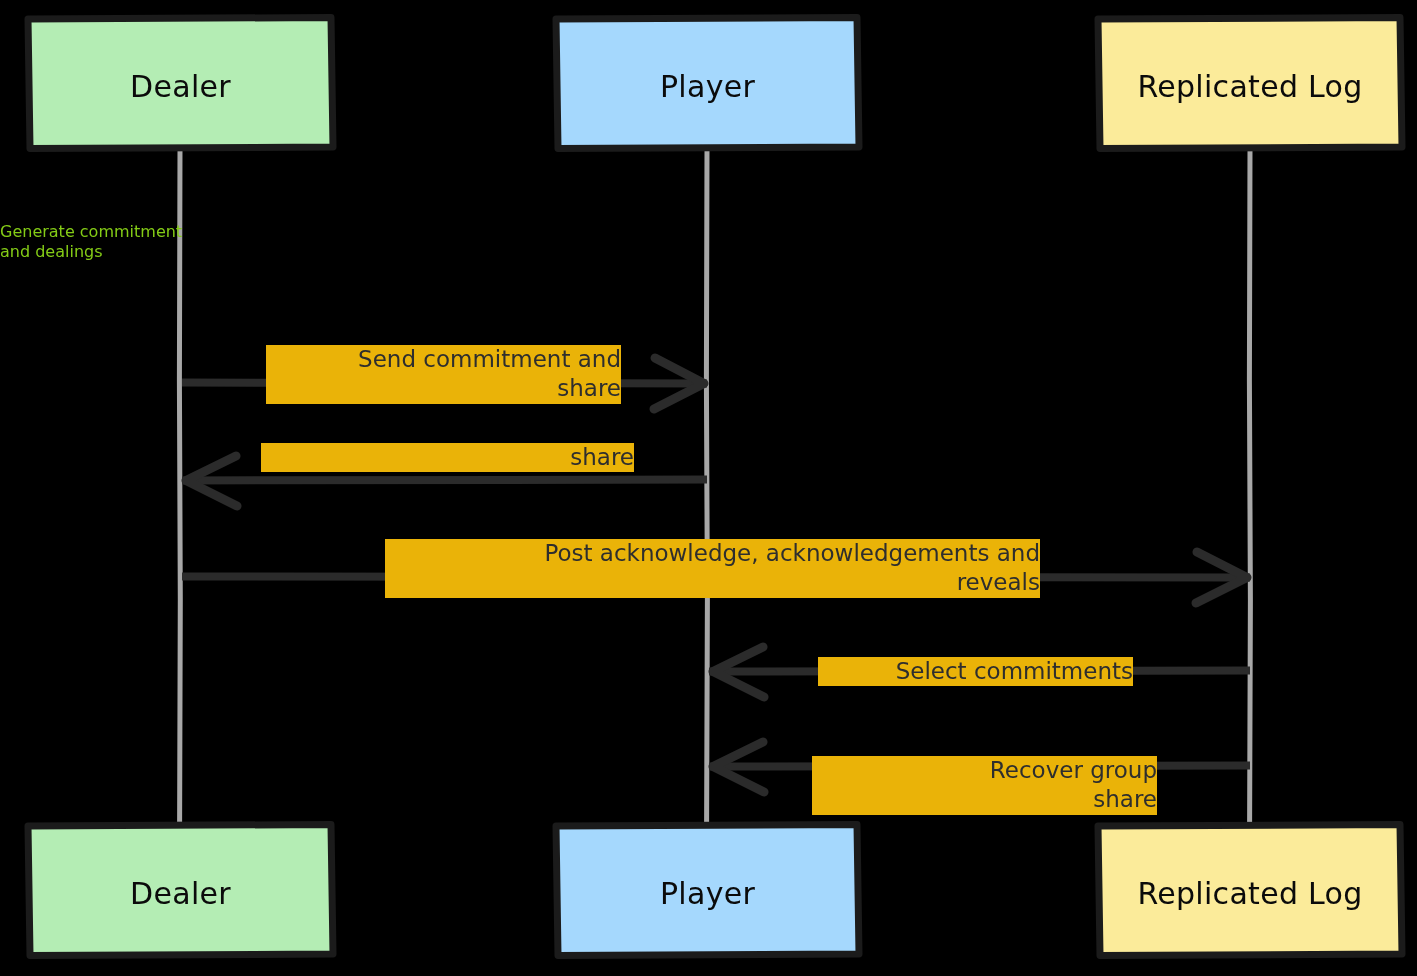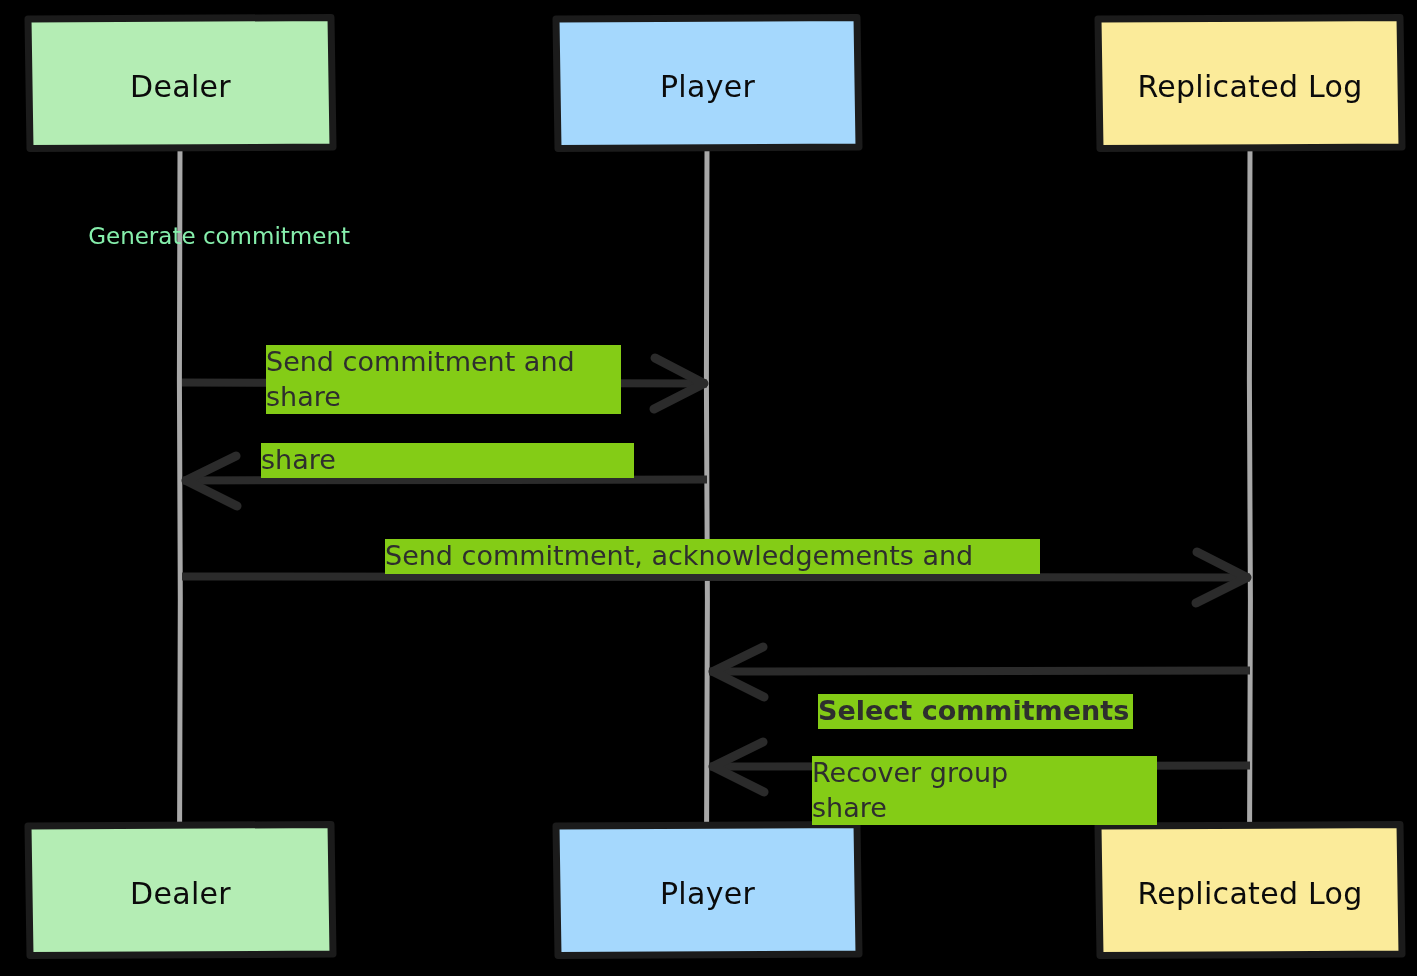--- a/index.html
+++ b/index.html
@@ -31,33 +31,33 @@
     color: #0b0b0b;
     font-size: 30px;
     font-family: "DejaVu Sans", sans-serif;
     font-weight: 400;
     letter-spacing: 0.3px;
     white-space: nowrap;
     pointer-events: none;
   }
   .msg-label {
     position: absolute;
-    text-align: left;
+    text-align: right;
     color: #2e2e2e;
-    font-size: 27px;
+    font-size: 23px;
     line-height: 1.28;
     font-family: "DejaVu Sans", sans-serif;
-    background: #84cc16;
+    background: #eab308;
     pointer-events: none;
   }
   .note-label {
     position: absolute;
-    text-align: right;
-    color: #86efac;
-    font-size: 23px;
+    text-align: left;
+    color: #84cc16;
+    font-size: 16px;
     line-height: 1.28;
     font-family: "DejaVu Sans", sans-serif;
     background: transparent;
     pointer-events: none;
   }
 </style>
 </head>
 <body>
 
 <div id="diagram">
@@ -115,36 +115,38 @@
   <div class="participant-label" style="left:28px; top:69px; width:305px;">Dealer</div>
   <div class="participant-label" style="left:556px; top:69px; width:303px;">Player</div>
   <div class="participant-label" style="left:1098px; top:69px; width:304px;">Replicated Log</div>
 
   <div class="participant-label" style="left:28px; top:876px; width:305px;">Dealer</div>
   <div class="participant-label" style="left:556px; top:876px; width:303px;">Player</div>
   <div class="participant-label" style="left:1098px; top:876px; width:304px;">Replicated Log</div>
 
   <div class="note-label" style="left:0px; top:222px; width:350px;">
     <div>Generate commitment</div>
+    <div>and dealings</div>
   </div>
 
   <div class="msg-label" style="left:266px; top:345px; width:355px;">
     <div>Send commitment and</div>
     <div>share</div>
   </div>
 
   <div class="msg-label" style="left:261px; top:443px; width:373px;">
     <div>share</div>
   </div>
 
   <div class="msg-label" style="left:385px; top:539px; width:655px;">
-    <div>Send commitment, acknowledgements and</div>
+    <div>Post acknowledge, acknowledgements and</div>
+    <div>reveals</div>
   </div>
 
-  <div class="msg-label" style="left:818px; top:694px; width:315px;font-weight:bold;">
+  <div class="msg-label" style="left:818px; top:657px; width:315px;">
     <div>Select commitments</div>
   </div>
 
   <div class="msg-label" style="left:812px; top:712px; width:345px;margin-top:44px;">
     <div>Recover group</div>
     <div>share</div>
   </div>
 
 </div>
 

